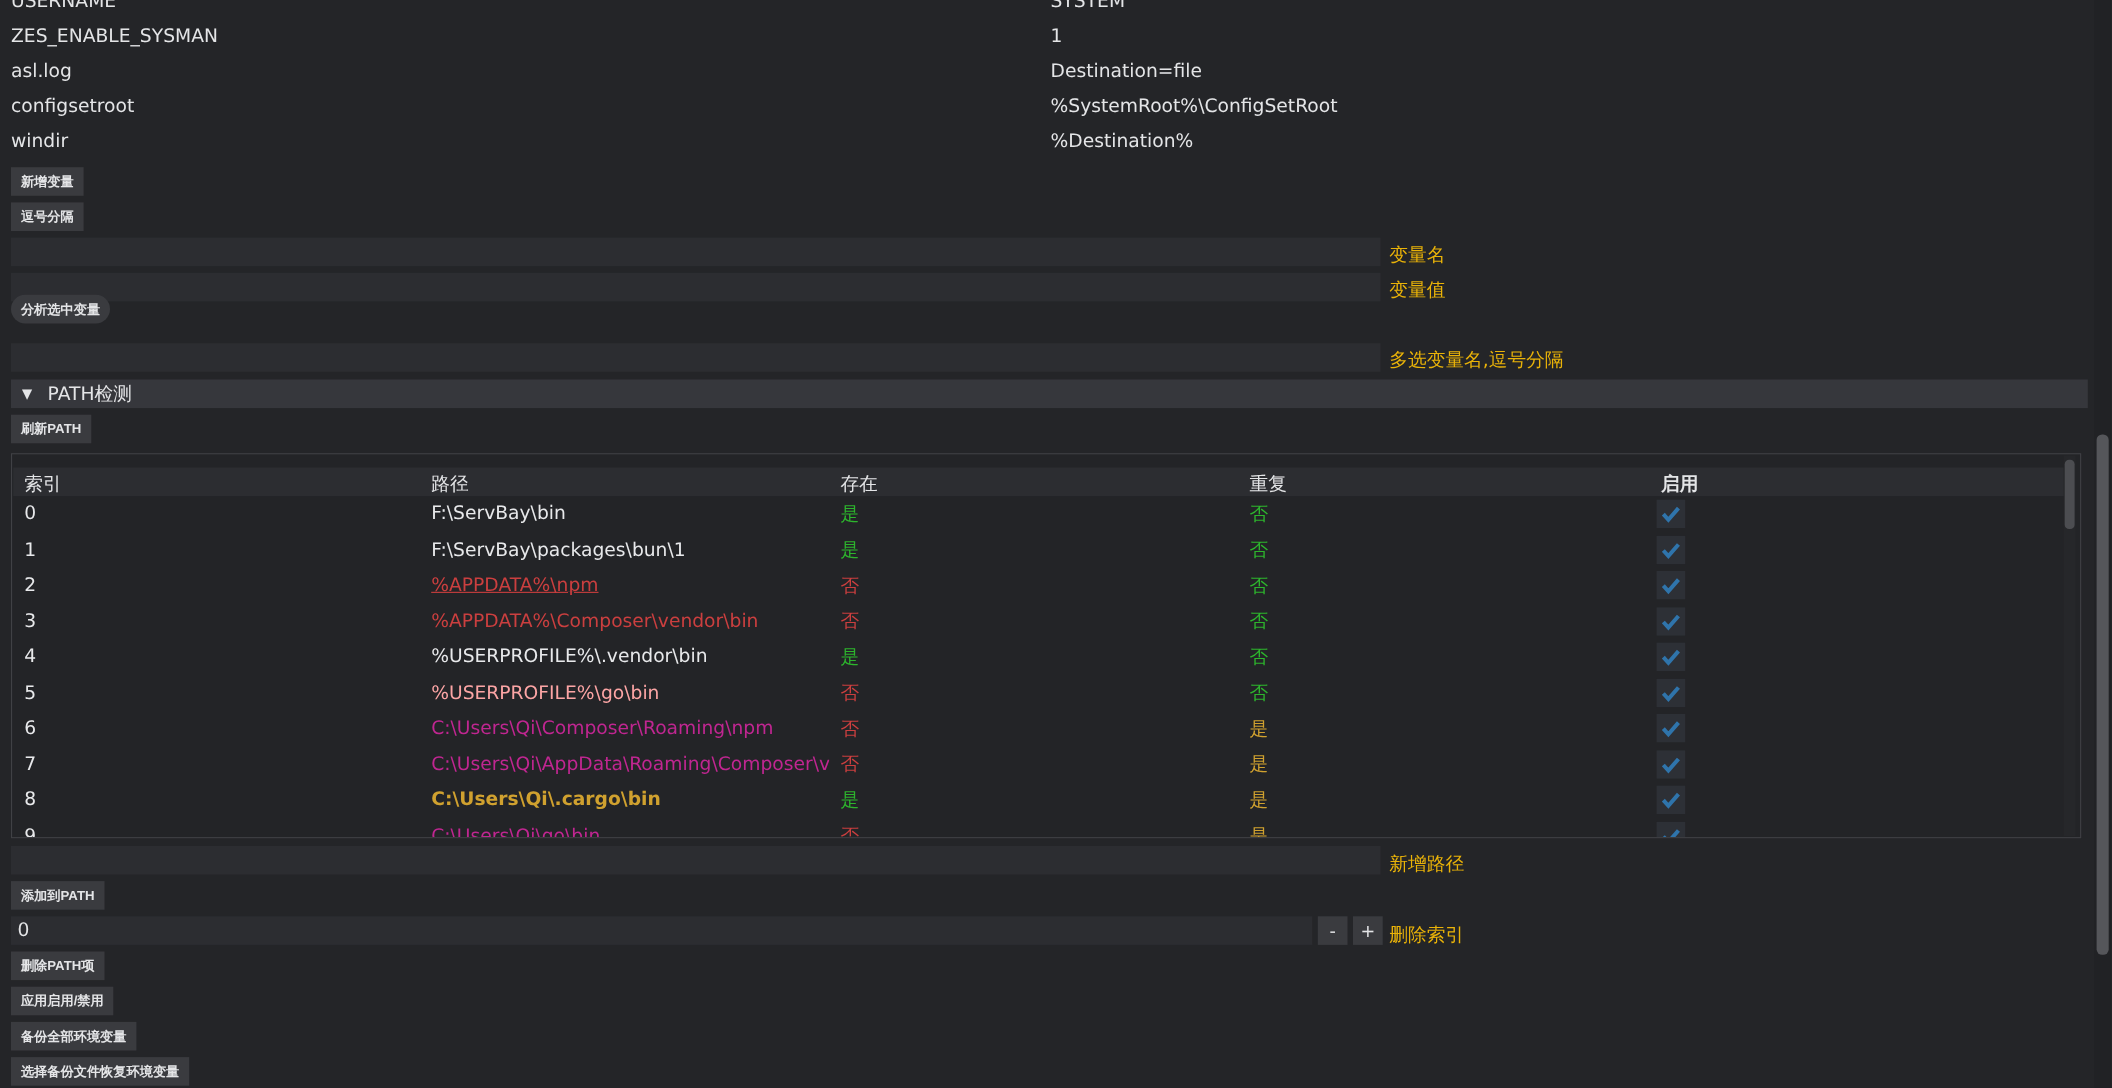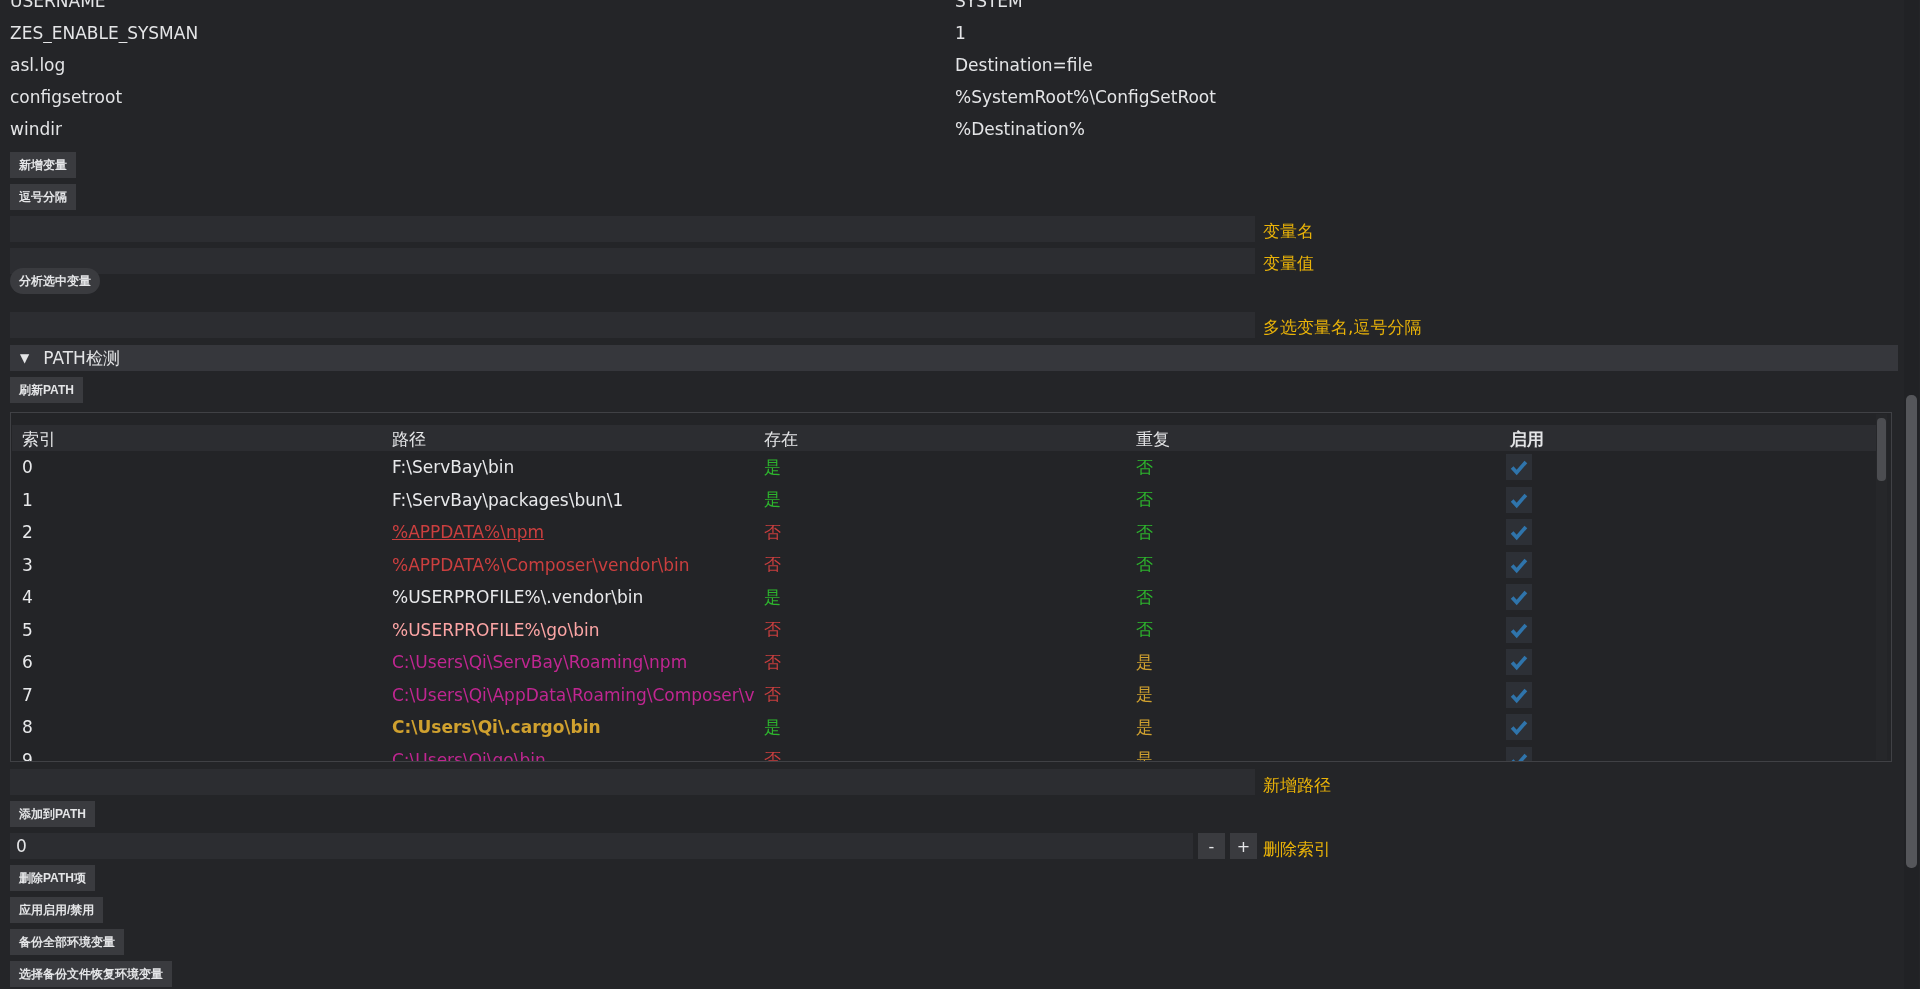--- a/index.html
+++ b/index.html
@@ -242,21 +242,21 @@
           <div class="cell col4">
             <div class="checkbox">
               <svg viewBox="0 0 24 24">
                 <path d="M4.5 12.5 L9.5 18 L19.5 6.5" fill="none" stroke="#2f74ab" stroke-width="4"></path>
               </svg>
             </div>
           </div>
         </div>
         <div class="trow">
           <div class="cell col0" style="color: rgb(232, 233, 235);">6</div>
-          <div class="cell col1" style="color: rgb(192, 38, 145);">C:\Users\Qi\ServBay\Roaming\npm</div>
+          <div class="cell col1" style="color: rgb(192, 38, 145);">C:\Users\Qi\Composer\Roaming\npm</div>
           <div class="cell col2" style="color: rgb(203, 63, 63);">否</div>
           <div class="cell col3" style="color: rgb(208, 161, 47);">是</div>
           <div class="cell col4">
             <div class="checkbox">
               <svg viewBox="0 0 24 24">
                 <path d="M4.5 12.5 L9.5 18 L19.5 6.5" fill="none" stroke="#2f74ab" stroke-width="4"></path>
               </svg>
             </div>
           </div>
         </div>

